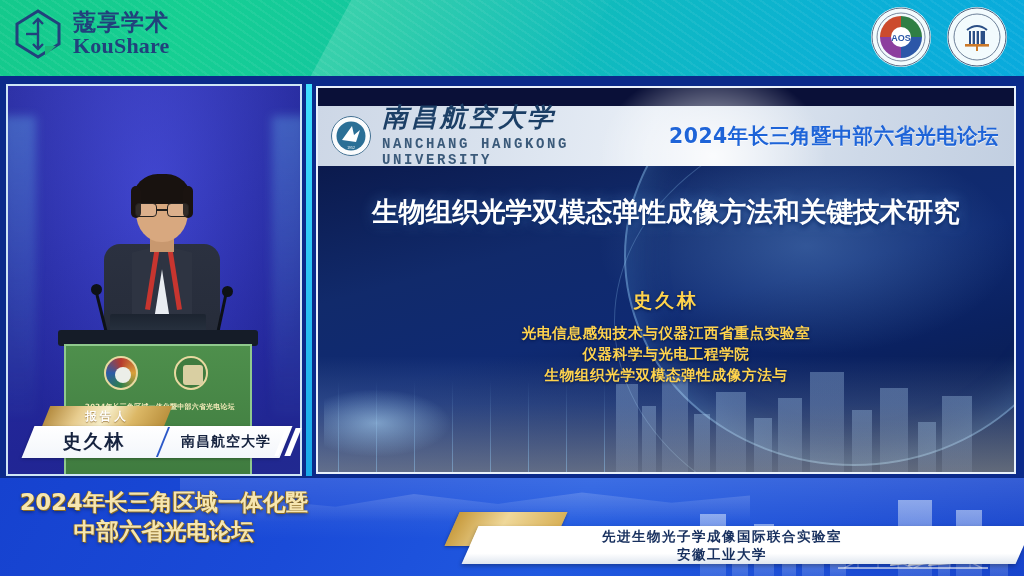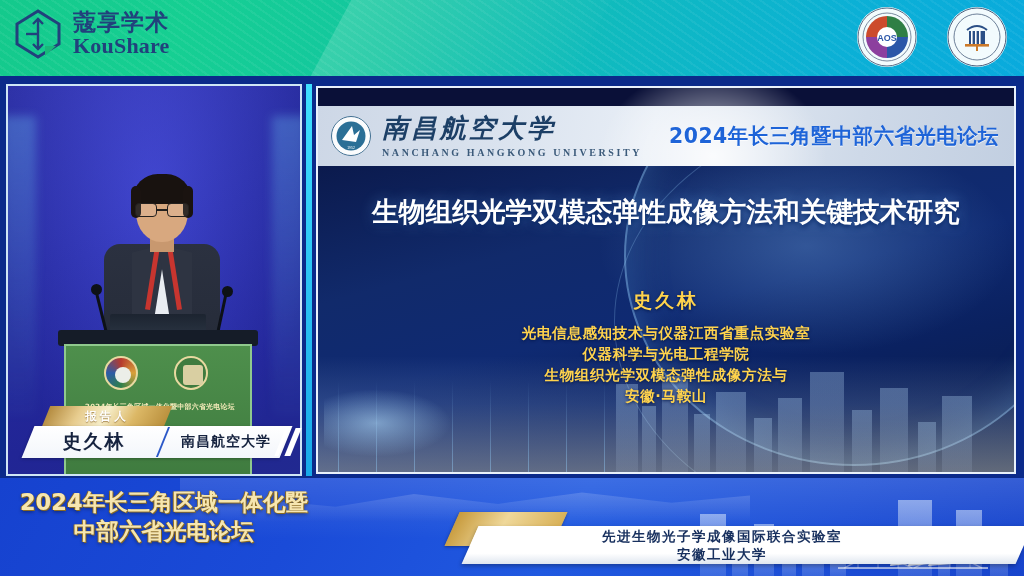--- a/index.html
+++ b/index.html
@@ -28,21 +28,21 @@
   }
 
   .brand { position: absolute; left: 12px; top: 8px; display: flex; align-items: center; gap: 9px; }
   .brand-mark { width: 52px; height: 52px; flex: 0 0 52px; }
   .brand-text { line-height: 1.02; color: #1d3e78; }
   .brand-cn { font-size: 23px; font-weight: 700; letter-spacing: 1px; color: #21417c;
     font-family: "DejaVu Sans", "Liberation Sans", sans-serif; }
   .brand-en { font-size: 22px; font-weight: 700; letter-spacing: .2px; color: #21417c;
     font-family: "Liberation Serif", "DejaVu Serif", serif; margin-top: 1px; }
 
-  .top-logos { position: absolute; right: 16px; top: 6px; display: flex; gap: 28px; align-items: flex-end; }
+  .top-logos { position: absolute; right: 16px; top: 6px; display: flex; gap: 14px; align-items: flex-end; }
   .seal { width: 62px; height: 62px; position: relative; }
 
   
   .video-panel {
     position: absolute; left: 6px; top: 84px; width: 296px; height: 392px;
     background: #2f3fd0; border: 2px solid #cfe6f5; overflow: hidden;
   }
   .vp-backdrop { position: absolute; inset: 0;
     background: linear-gradient(160deg,#3a3fd4 0%, #3036c9 40%, #2a2fbf 75%, #2a34b8 100%); }
   .vp-backdrop::after { content:""; position:absolute; inset:0;
@@ -138,22 +138,22 @@
     position: absolute; left:0; top:18px; width:100%; height:60px;
     background: linear-gradient(100deg,#cdd7e6 0%,#d9e2ee 25%,#e8eef6 48%,#ced9e8 78%,#c2cfe1 100%);
     display:flex; align-items:center;
   }
   .slide-header .sh-sheen { position:absolute; left:280px; top:-40px; width:230px; height:150px;
     background: radial-gradient(ellipse at 50% 60%, rgba(255,255,255,.85), rgba(255,255,255,0) 70%); }
   .nchu-seal { width: 42px; height: 42px; margin-left: 12px; flex:0 0 42px; position:relative; z-index:2; }
   .nchu-text { margin-left: 10px; position:relative; z-index:2; }
   .nchu-cn { font-size: 26px; font-weight:700; color:#1c3f66; letter-spacing:3px;
     font-family:"DejaVu Serif","Liberation Serif",serif; font-style: italic; line-height:1; }
-  .nchu-en { font-size: 10px; color:#3b5a7a; letter-spacing:2.6px; margin-top:6px; font-weight:700;
-    font-family:Liberation Serif, serif; }
+  .nchu-en { font-size: 14px; color:#3b5a7a; letter-spacing:2.6px; margin-top:6px; font-weight:700;
+    font-family:Liberation Mono, monospace; }
   .forum-tag { margin-left:auto; margin-right:10px; position:relative; z-index:2;
     font-size: 21px; font-weight:700; color:#1e64d8; letter-spacing:.5px; white-space:nowrap;
     font-family:"DejaVu Sans","Liberation Sans",sans-serif; transform: scaleX(0.97);
     text-shadow: 0 1px 0 rgba(255,255,255,.7); }
 
   .slide-body {
     position:absolute; left:0; top:78px; width:100%; height:310px; overflow:hidden;
     background: linear-gradient(165deg, #0b1a4d 0%, #112a6b 28%, #0f2a72 48%, #0a2160 68%, #0b1c47 100%);
   }
   .sb-arc { position:absolute; right:-70px; top:-120px; width:460px; height:420px;
@@ -398,21 +398,20 @@
       <div class="sb-cloudL"></div>
     </div>
 
     <div class="slide-title">生物组织光学双模态弹性成像方法和关键技术研究</div>
 
     <div class="slide-meta">
       <div class="meta-name">史久林</div>
       <div class="meta-line">光电信息感知技术与仪器江西省重点实验室</div>
       <div class="meta-line">仪器科学与光电工程学院</div>
       <div class="meta-line">生物组织光学双模态弹性成像方法与</div>
-      <div class="meta-line">安徽·马鞍山</div>
     </div>
   </div>
 
   <div class="bottom">
     <div class="bt-photo"></div>
     <div class="bt-ridge"></div>
     <div class="bt-b" style="left:700px; width:26px; height:62px;"></div>
     <div class="bt-b" style="left:732px; width:16px; height:40px;"></div>
     <div class="bt-b" style="left:754px; width:20px; height:52px;"></div>
     <div class="bt-b" style="left:782px; width:14px; height:34px;"></div>

